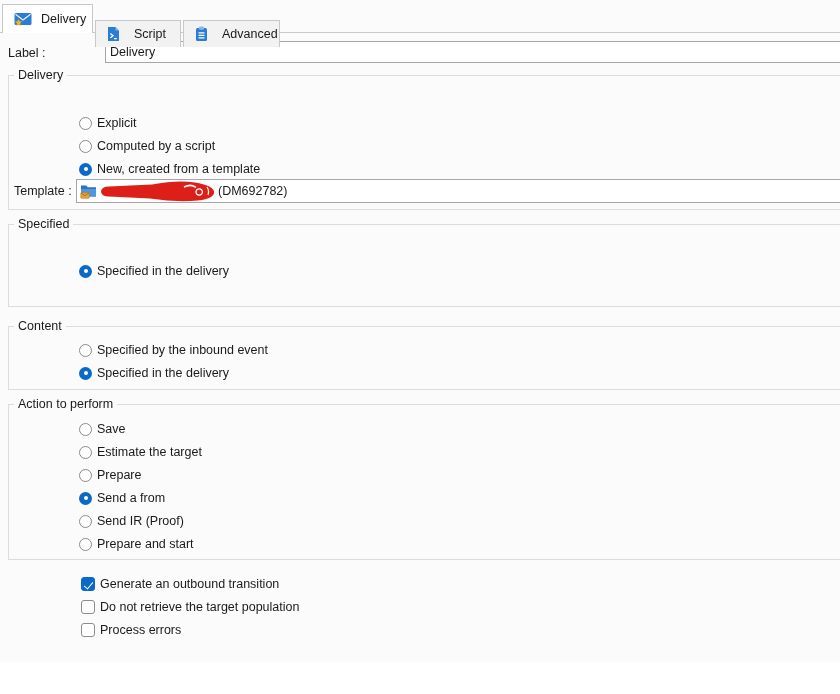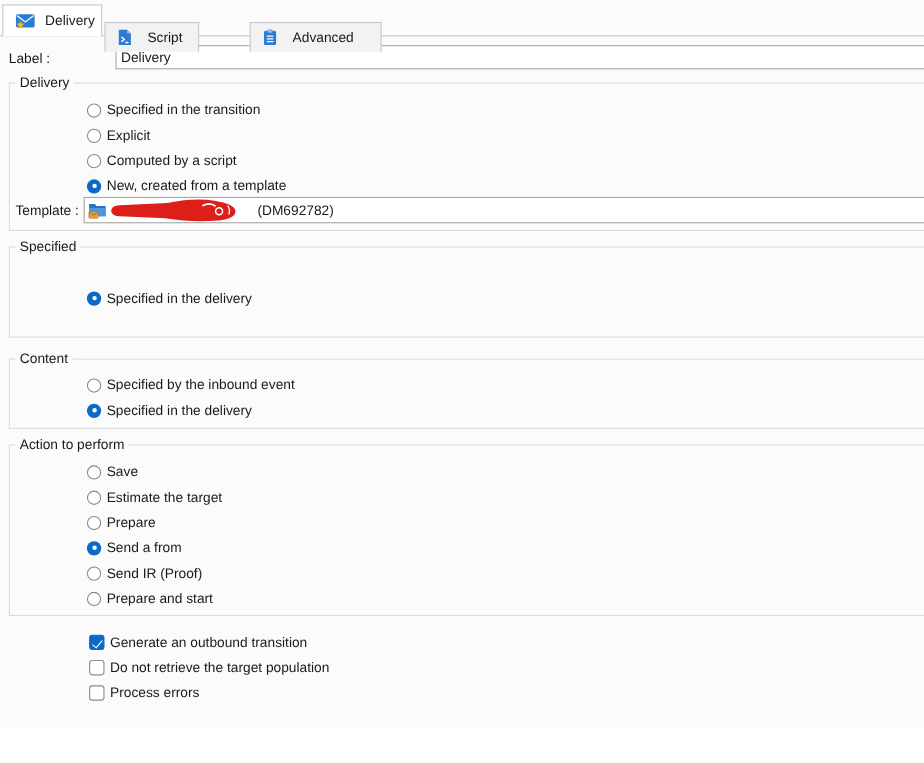--- a/index.html
+++ b/index.html
@@ -23,21 +23,21 @@
     position:absolute; display:flex; align-items:center; gap:9px;
     padding-left:11px; cursor:default;
     border:1px solid #c8c8c8; border-bottom:none;
     background:#f2f2f2; top:20px; height:27px; z-index:1;
   }
   .tab.active {
     background:#ffffff; top:4px; height:29px; z-index:3;
   }
   .tab-delivery { left:2px;   width:91px; }
   .tab-script   { left:95px;  width:86px; }
-  .tab-advanced { left:183px; width:120px;margin-left:44px; }
+  .tab-advanced { left:183px; width:97px; }
   .tab .ticon { width:18px; height:16px; display:flex; align-items:center; }
   
   .txt-input {
     position:absolute; left:105px; right:-16px; top:41px; height:22px;
     border:1px solid #a6a6a6; background:#fff; padding:0 4px;
     font-family:"Liberation Sans", sans-serif; font-size:12.5px; color:#1a1a1a;
   }
   .field-label { position:absolute; left:8px; top:46px; }
   
   .group {
@@ -82,21 +82,21 @@
   }
   
   .template-label { position:absolute; left:14px; top:184px; }
   .template-field {
     position:absolute; left:76px; right:-16px; top:179px; height:24px;
     border:1px solid #a6a6a6; background:#fff;
     display:flex; align-items:center; padding-left:3px; overflow:visible;
   }
   .template-field .ficon { width:17px; height:16px; flex:0 0 17px; }
   .template-field .scribble { width:120px; height:26px; margin-left:1px; flex:0 0 120px; }
-  .template-field .suffix { margin-left:16px; white-space:nowrap; }
+  .template-field .suffix { margin-left:0; white-space:nowrap; }
   .bottom-strip { position:absolute; left:0; top:662px; width:840px; height:32px; background:#ffffff; }
 </style>
 </head>
 <body>
 
 <div id="panel">
 
   <div class="tabbar">
     <div class="tabbar-line"></div>
 
@@ -133,24 +133,20 @@
       </span>
       <span class="tab-label">Advanced</span>
     </div>
   </div>
 
   <span class="field-label">Label :</span>
   <input class="txt-input" type="text" value="Delivery" style="">
 
   <div class="group g-delivery">
     <span class="group-label">Delivery</span>
-  </div>
-  <div class="row" style="top:90px">
-    <span class="radio"></span>
-    <span class="opt-label">Specified in the transition</span>
   </div>
   <div class="row" style="top:113px">
     <span class="radio"></span>
     <span class="opt-label">Explicit</span>
   </div>
   <div class="row" style="top:159px">
     <span class="radio checked"></span>
     <span class="opt-label">New, created from a template</span>
   </div>
   <div class="row" style="top:136px">

